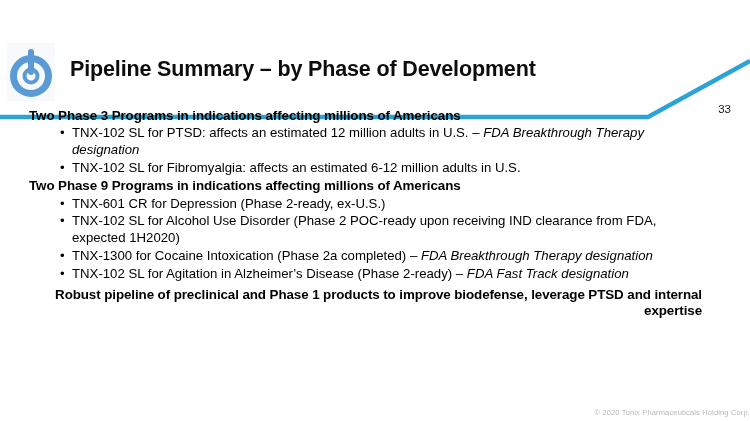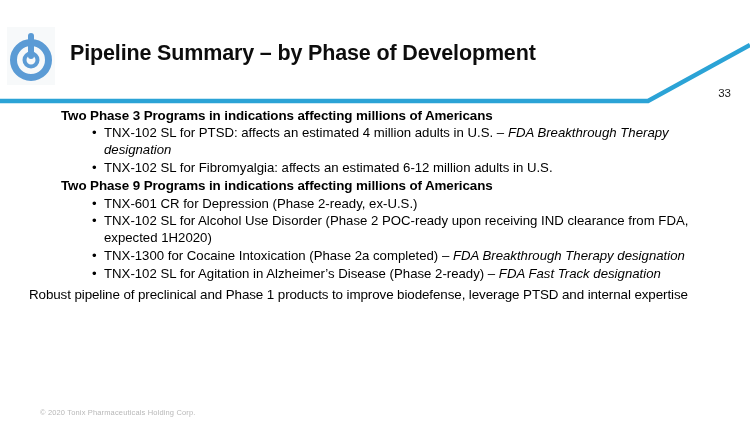--- a/index.html
+++ b/index.html
@@ -17,21 +17,21 @@
     width: 750px;
     height: 421px;
     background: #ffffff;
     overflow: hidden;
   }
 
   
   .header {
     position: absolute;
     left: 0;
-    top: 0;
+    top: 16px;
     width: 750px;
     height: 100px;
   }
 
   .logo {
     position: absolute;
     left: 7px;
     top: 27px;
     width: 48px;
     height: 58px;
@@ -71,21 +71,21 @@
 
   
   .body-area {
     position: absolute;
     left: 0;
     top: 108px;
     width: 750px;
     padding: 0;
   }
 
-  .block { margin: 0; padding-left: 32px; }
+  .block { margin: 0; }
 
   .section-heading {
     font-size: 13.4px;
     font-weight: bold;
     color: #000000;
     margin: 0 0 1px 0;
     padding: 0 46px 0 29px;
     line-height: 16.4px;
     letter-spacing: -0.1px;
   }
@@ -110,34 +110,35 @@
     font-size: 13.2px;
     line-height: 16.6px;
     color: #000;
   }
   ul.bullets li em {
     font-style: italic;
   }
 
   .closing-heading {
     font-size: 13.4px;
-    font-weight: normal;
+    font-weight: bold;
     color: #000000;
     padding: 0 48px 0 29px;
     line-height: 16.4px;
     margin: 4px 0 8px 0;
     letter-spacing: -0.1px;
+    text-align: right;
   }
 
   .footer {
     position: absolute;
     left: 0;
     right: 0;
     bottom: 4px;
-    text-align: left;
+    text-align: right;
     font-size: 7.5px;
     color: #b8b8b8;
     letter-spacing: 0.15px;
     padding-left: 40px;
   }
 </style>
 </head>
 <body>
 
 <div class="slide">
@@ -160,21 +161,21 @@
 
     <div class="page-number">33</div>
   </div>
 
   <div class="body-area">
 
     <div class="block">
       <div class="section-heading">Two Phase 3 Programs in indications affecting millions of Americans</div>
       <ul class="bullets">
         <li>
-          <span class="dot">•</span><span>TNX-102 SL for PTSD: affects an estimated 4 million adults in U.S. – </span><em>FDA Breakthrough Therapy designation</em>
+          <span class="dot">•</span><span>TNX-102 SL for PTSD: affects an estimated 12 million adults in U.S. – </span><em>FDA Breakthrough Therapy designation</em>
         </li>
         <li>
           <span class="dot">•</span><span>TNX-102 SL for Fibromyalgia: affects an estimated 6-12 million adults in U.S.</span>
         </li>
       </ul>
     </div>
 
     <div class="block">
       <div class="section-heading">Two Phase 9 Programs in indications affecting millions of Americans</div>
       <ul class="bullets">

